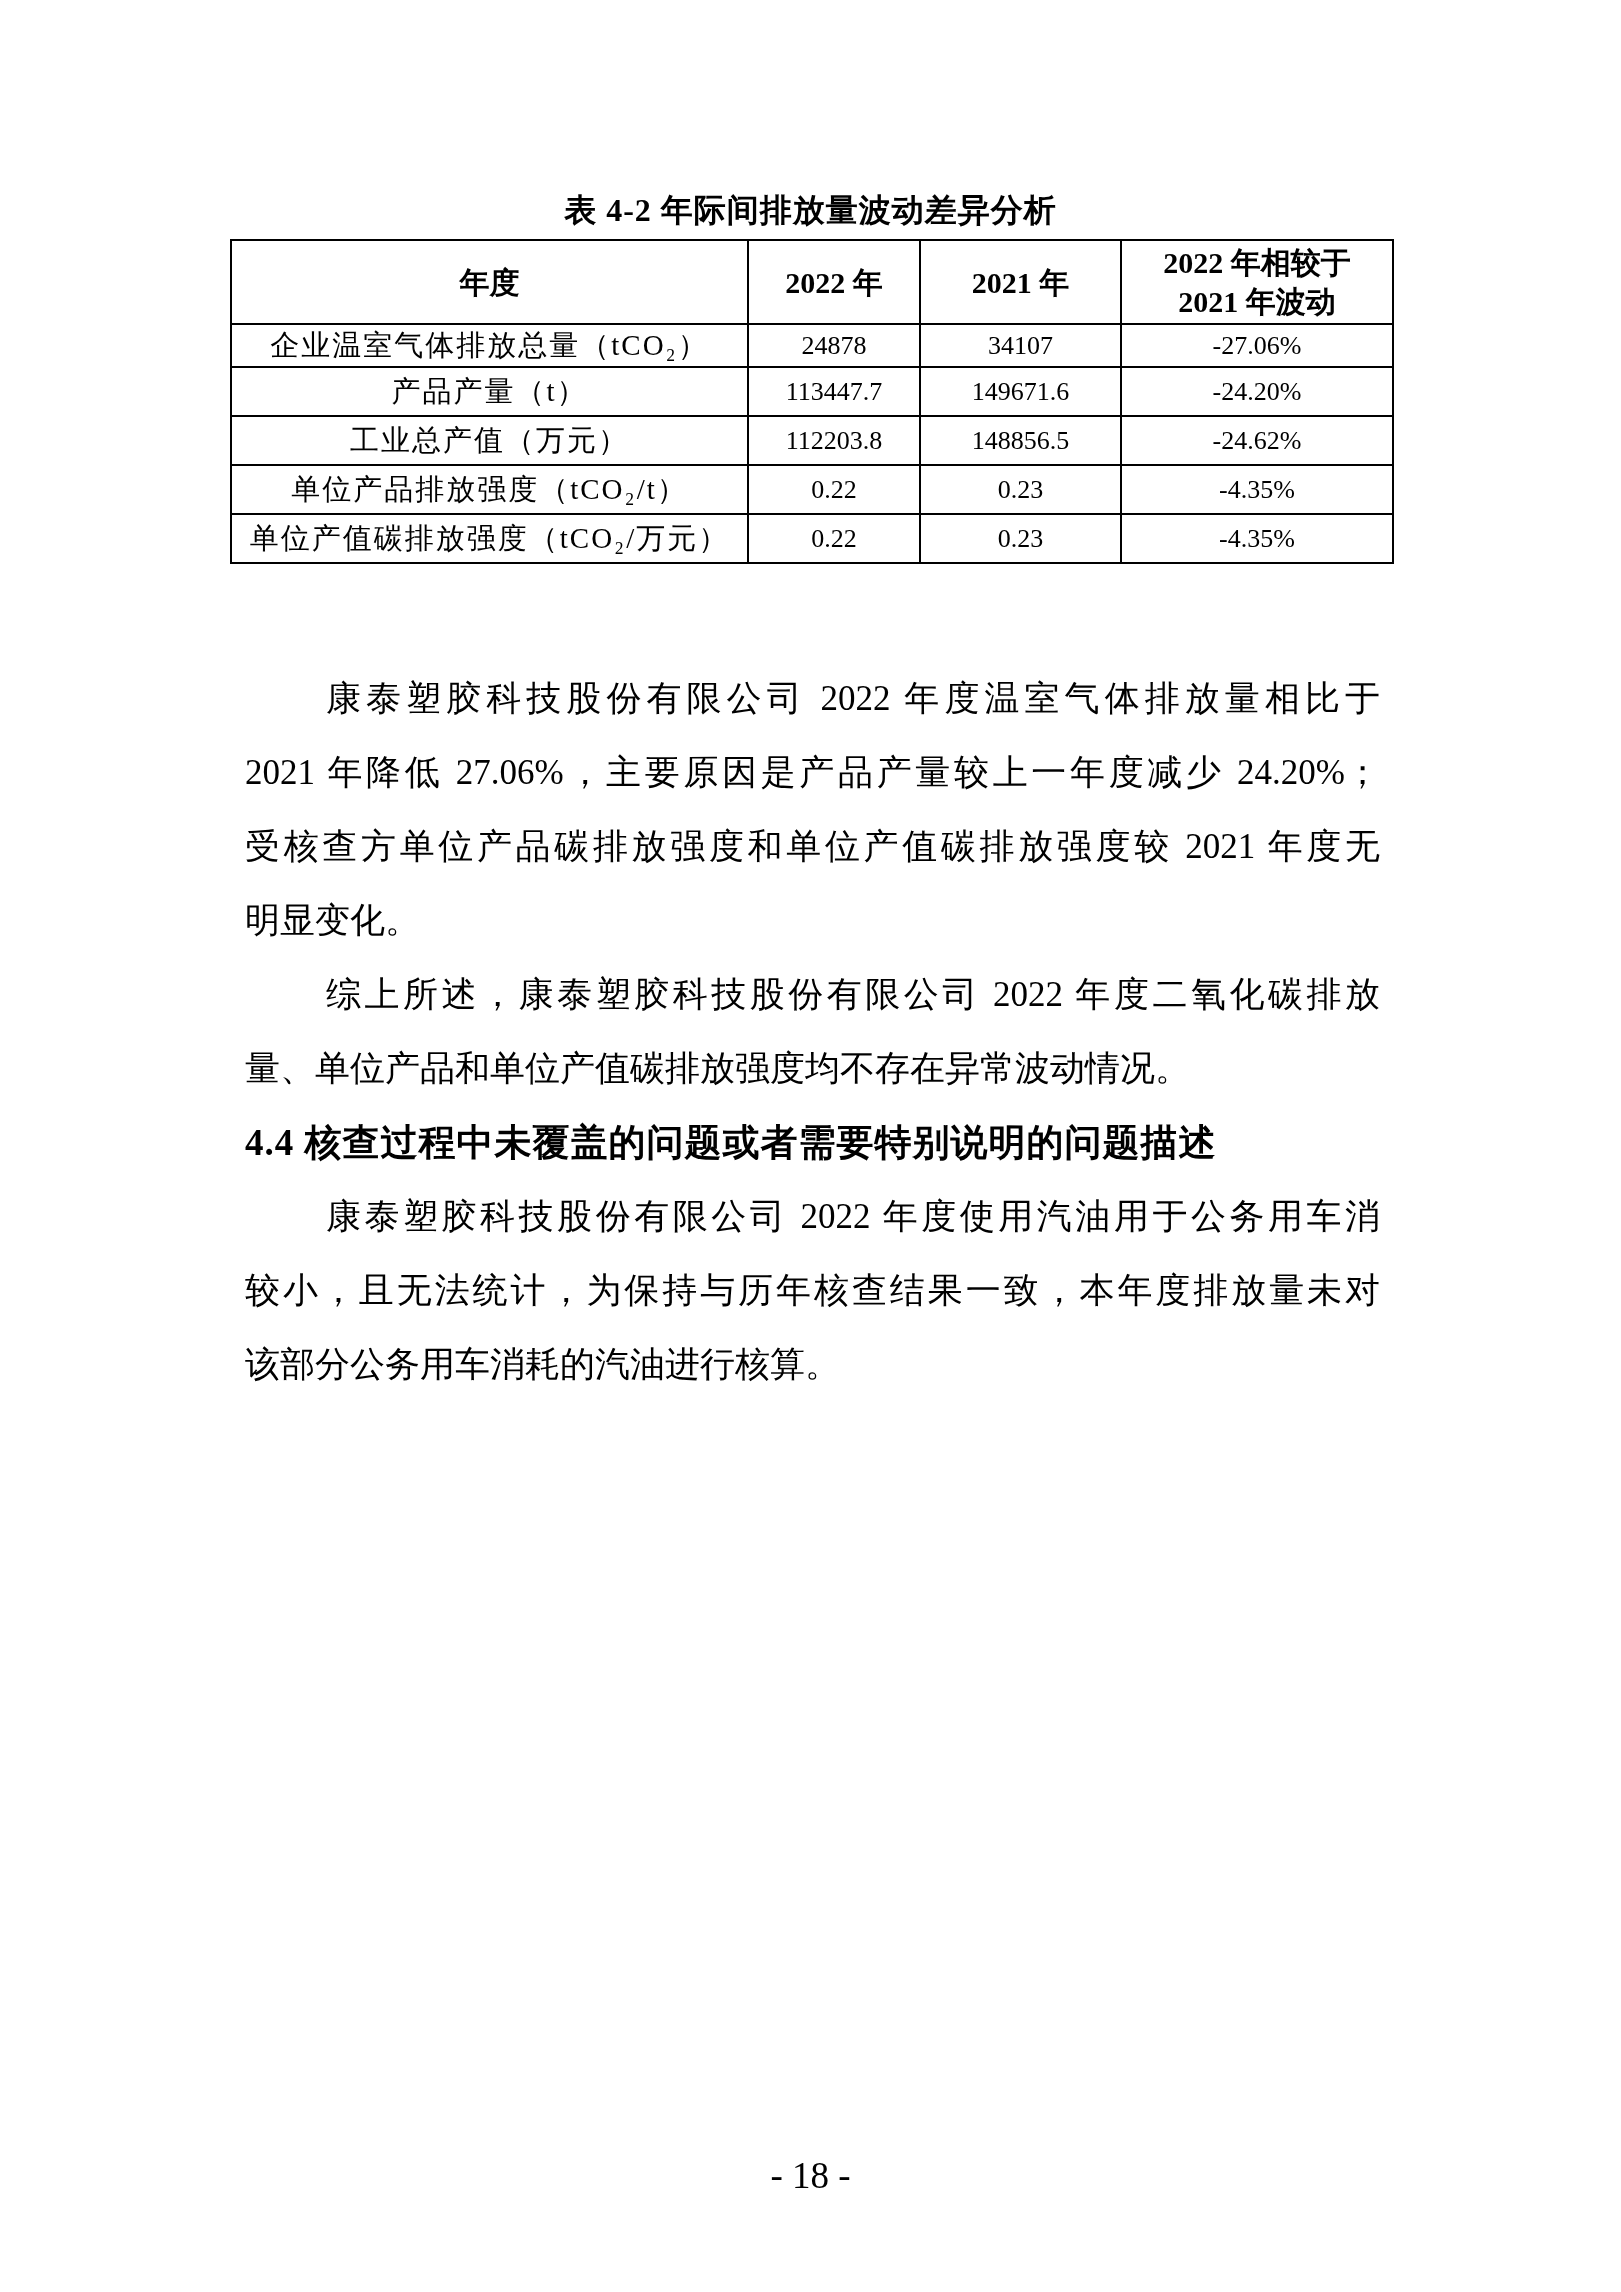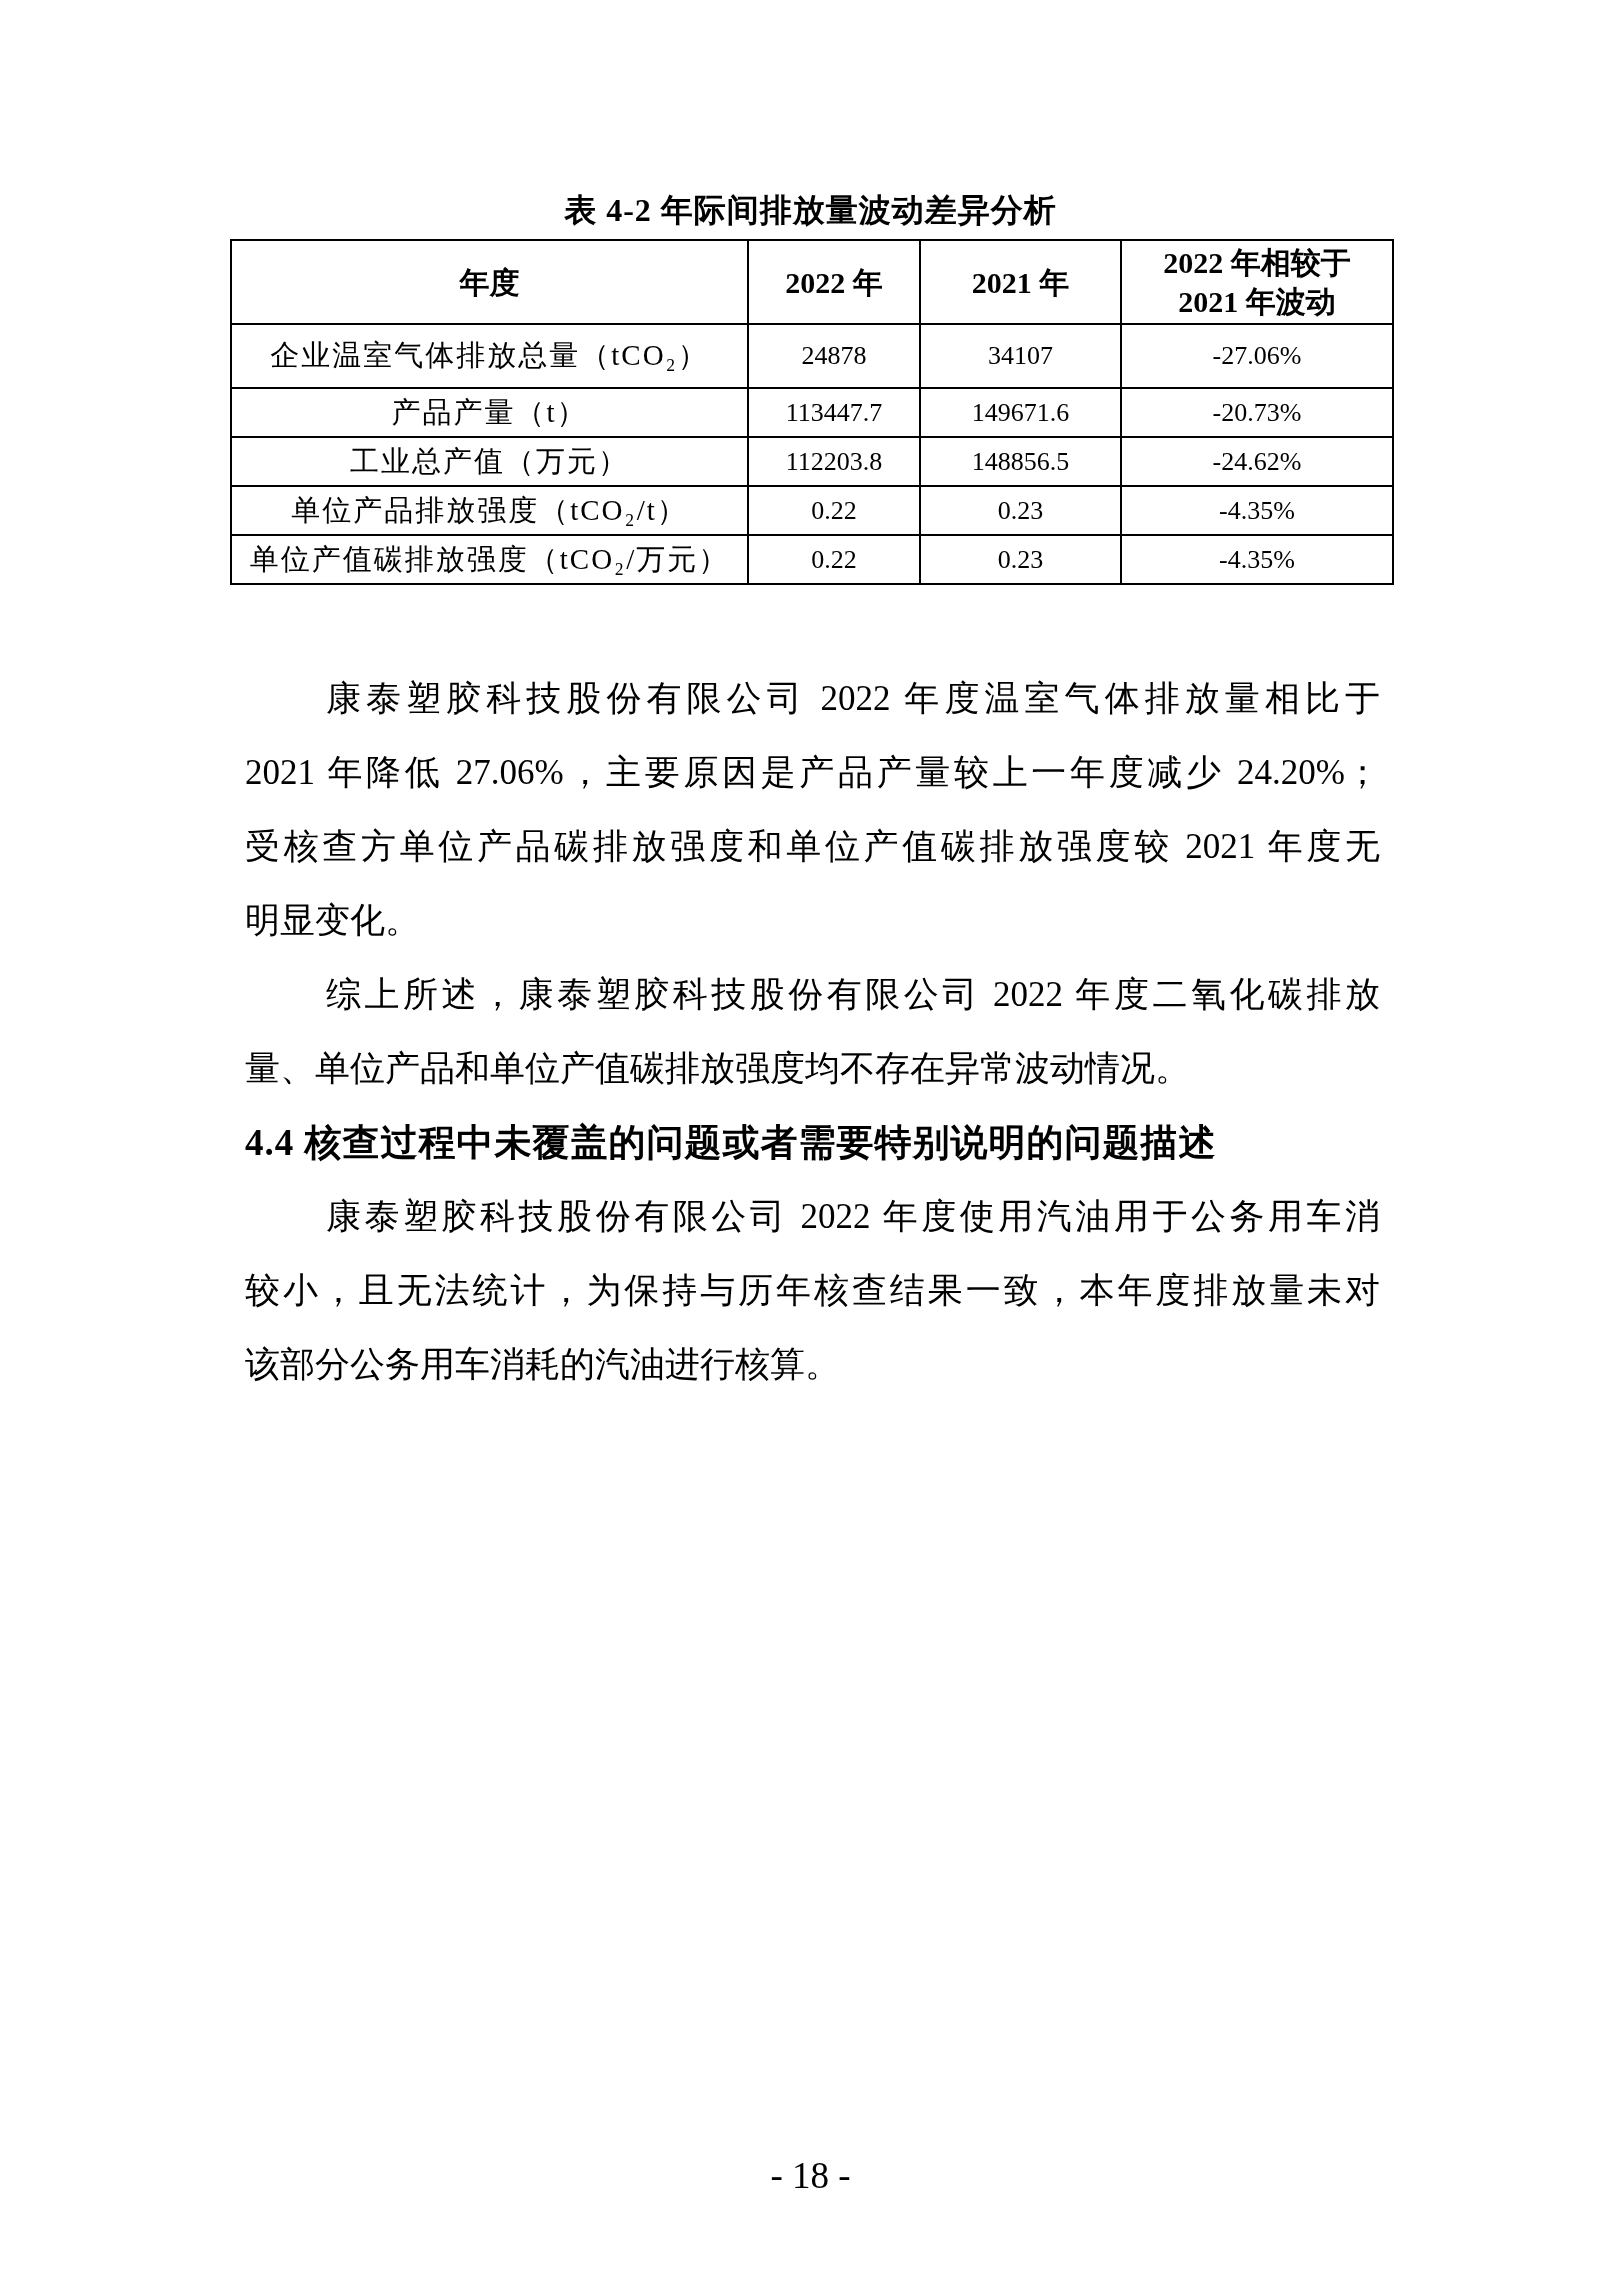--- a/index.html
+++ b/index.html
@@ -46,21 +46,21 @@
     border: 2.9px solid #000;
   }
   table.data-table td {
     border: 2px solid #000;
     text-align: center;
     vertical-align: middle;
     padding: 0 3.9px;
     overflow: hidden;
   }
   tr.r-head  { height: 84px; }
-  tr.r-body1 { height: 64px; }
+  tr.r-body1 { height: 43px; }
   tr.r-body  { height: 49px; }
   td.hdr {
     font-weight: bold;
     font-size: 30px;
     line-height: 39px;
   }
   td.lbl {
     font-size: 29px;
     letter-spacing: 2px;
   }
@@ -132,21 +132,21 @@
       <tr class="r-body1">
         <td class="lbl">企业温室气体排放总量（tCO₂）</td>
         <td class="num">24878</td>
         <td class="num">34107</td>
         <td class="num">-27.06%</td>
       </tr>
       <tr class="r-body">
         <td class="lbl">产品产量（t）</td>
         <td class="num">113447.7</td>
         <td class="num">149671.6</td>
-        <td class="num">-20.73%</td>
+        <td class="num">-24.20%</td>
       </tr>
       <tr class="r-body">
         <td class="lbl">工业总产值（万元）</td>
         <td class="num">112203.8</td>
         <td class="num">148856.5</td>
         <td class="num">-24.62%</td>
       </tr>
       <tr class="r-body">
         <td class="lbl">单位产品排放强度（tCO₂/t）</td>
         <td class="num">0.22</td>

